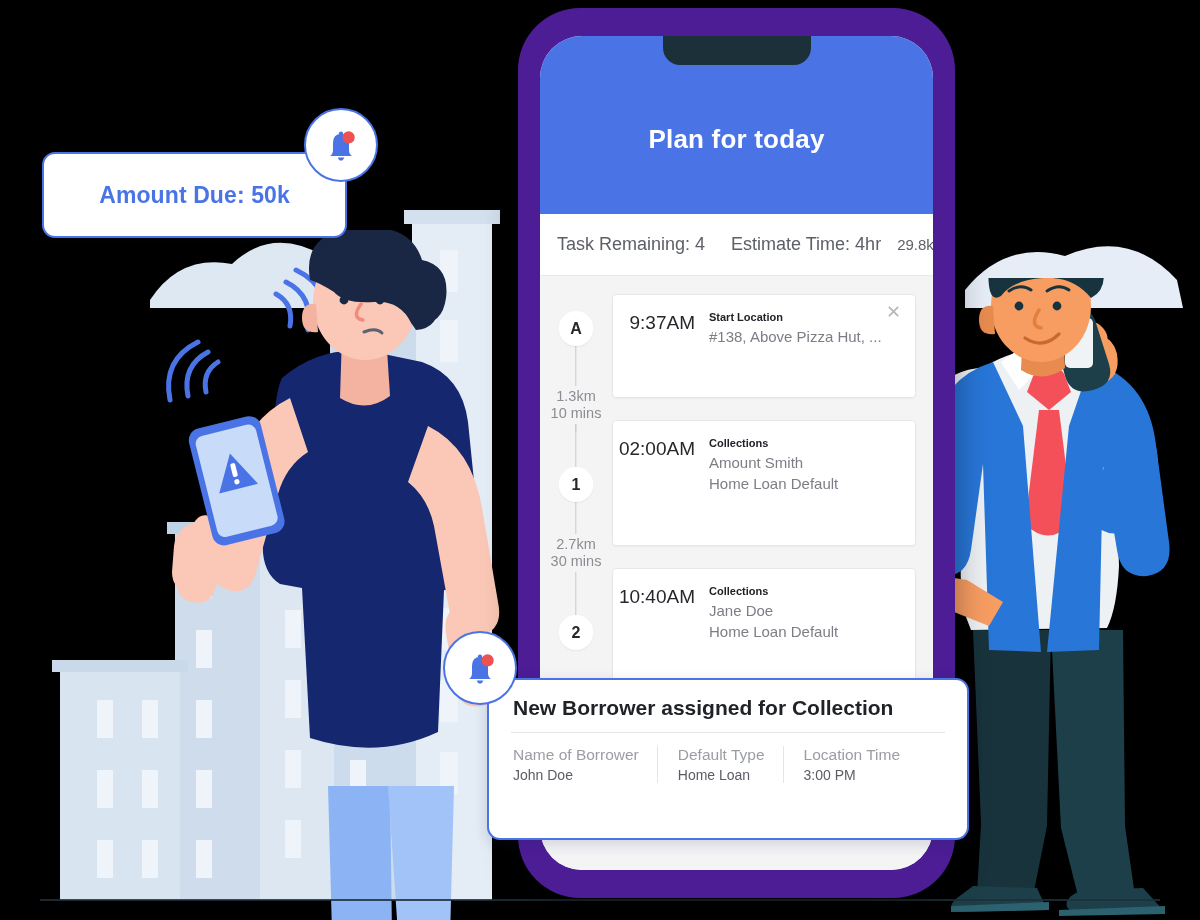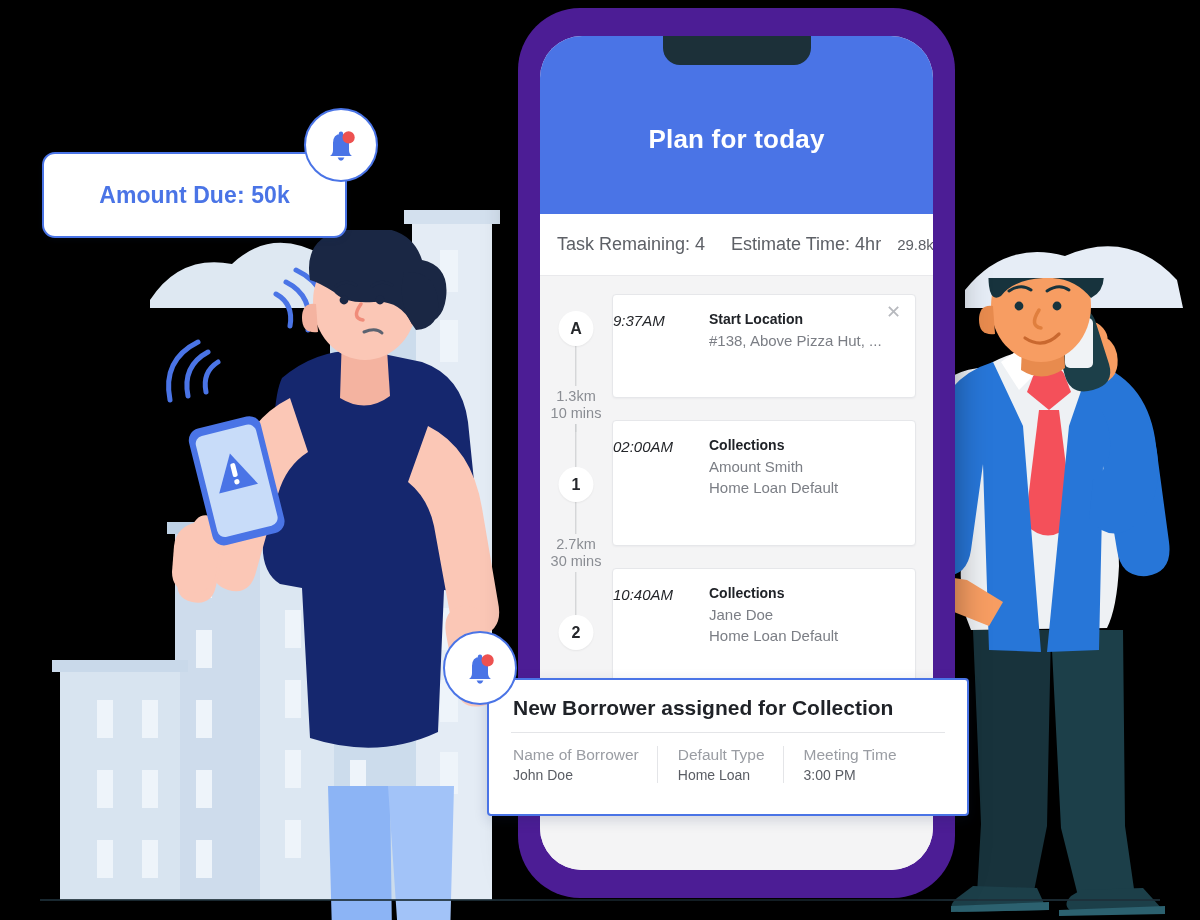--- a/index.html
+++ b/index.html
@@ -93,35 +93,35 @@
     white-space: nowrap; z-index: 4; background: #f4f4f5; padding: 2px 0;
   }
   .task-card {
     position: relative; background: #ffffff; border: 1px solid #e6e7ea;
     border-radius: 4px; margin-right: 17px; flex: 1;
     padding: 16px 14px 16px 0;
     box-shadow: 0 1px 2px rgba(20,30,50,.04);
   }
   .card-inner { display: flex; }
   .card-time {
-    width: 96px; flex: 0 0 96px; padding-right: 14px;
-    color: #25272b; font-size: 15px; padding-top: 1px; font-style: italic;
+    width: 96px; flex: 0 0 96px; text-align: right; padding-right: 14px;
+    color: #25272b; font-size: 19px; padding-top: 1px;
   }
   .card-body { flex: 1; }
-  .card-title { color: #202328; font-size: 14px; font-weight: bold; margin-bottom: 3px; }
+  .card-title { color: #202328; font-size: 11px; font-weight: bold; margin-bottom: 3px; }
   .card-sub { color: #7b7e85; font-size: 15px; line-height: 21px; }
   .card-close {
     position: absolute; right: 11px; top: 6px; color: #b7b9be;
     font-size: 18px; line-height: 1; cursor: pointer; padding: 2px 3px;
   }
 
   
   #notif-card {
-    position: absolute; left: 487px; top: 678px; width: 482px; height: 138px;
-    background: #ffffff; border: 2px solid #4a74e6; border-radius: 4px;
+    position: absolute; left: 487px; top: 678px; width: 482px; height: 162px;
+    background: #ffffff; border: 2px solid #4a74e6; border-radius: 13px;
     box-shadow: 0 4px 14px rgba(20,40,90,.16); z-index: 40;
   }
   #notif-card .n-title {
     color: #1f2227; font-size: 21px; font-weight: bold;
     padding: 16px 0 12px 24px;
   }
   #notif-card .n-div { height: 1px; background: #e4e5e8; margin: 0 22px; }
   #notif-card .n-cols { display: flex; padding: 13px 22px 0 24px; }
   #notif-card .n-col { padding-right: 18px; }
   #notif-card .n-col + .n-col { border-left: 1px solid #e4e5e8; padding-left: 20px; }
@@ -409,21 +409,21 @@
     <div class="n-cols">
       <div class="n-col">
         <div class="n-lbl">Name of Borrower</div>
         <div class="n-val">John Doe</div>
       </div>
       <div class="n-col">
         <div class="n-lbl">Default Type</div>
         <div class="n-val">Home Loan</div>
       </div>
       <div class="n-col">
-        <div class="n-lbl">Meeting Time</div>
+        <div class="n-lbl">Location Time</div>
         <div class="n-val">3:00 PM</div>
       </div>
     </div>
   </div>
 
   <div class="bell-badge" id="bell-bottom" style="z-index:50;">
     <svg class="bell-svg" viewBox="0 0 40 40">
       <path d="M20 9 q8 0 8 9 l0 7 q0 4 3 6 l-22 0 q3 -2 3 -6 l0 -7 q0 -9 8 -9 z" fill="#4a74e6"></path>
       <path d="M20 6.5 q2.2 0 2.2 2.2 q0 2.2 -2.2 2.2 q-2.2 0 -2.2 -2.2 q0 -2.2 2.2 -2.2 z" fill="#4a74e6"></path>
       <path d="M16.6 32.6 q1.2 3.2 3.4 3.2 q2.2 0 3.4 -3.2 z" fill="#4a74e6"></path>

